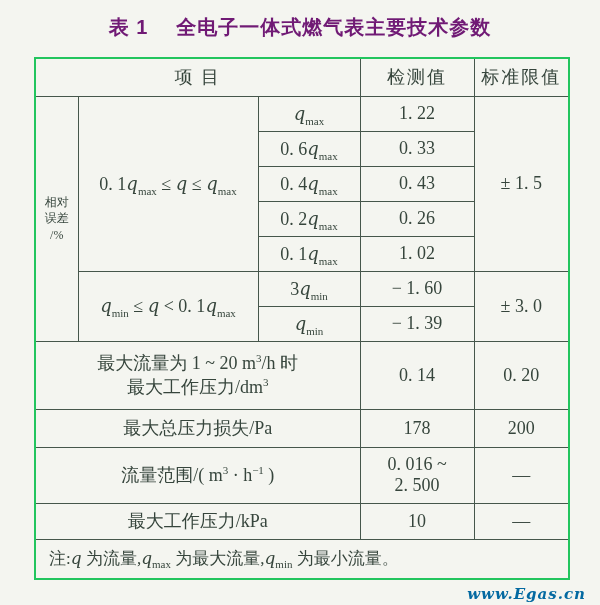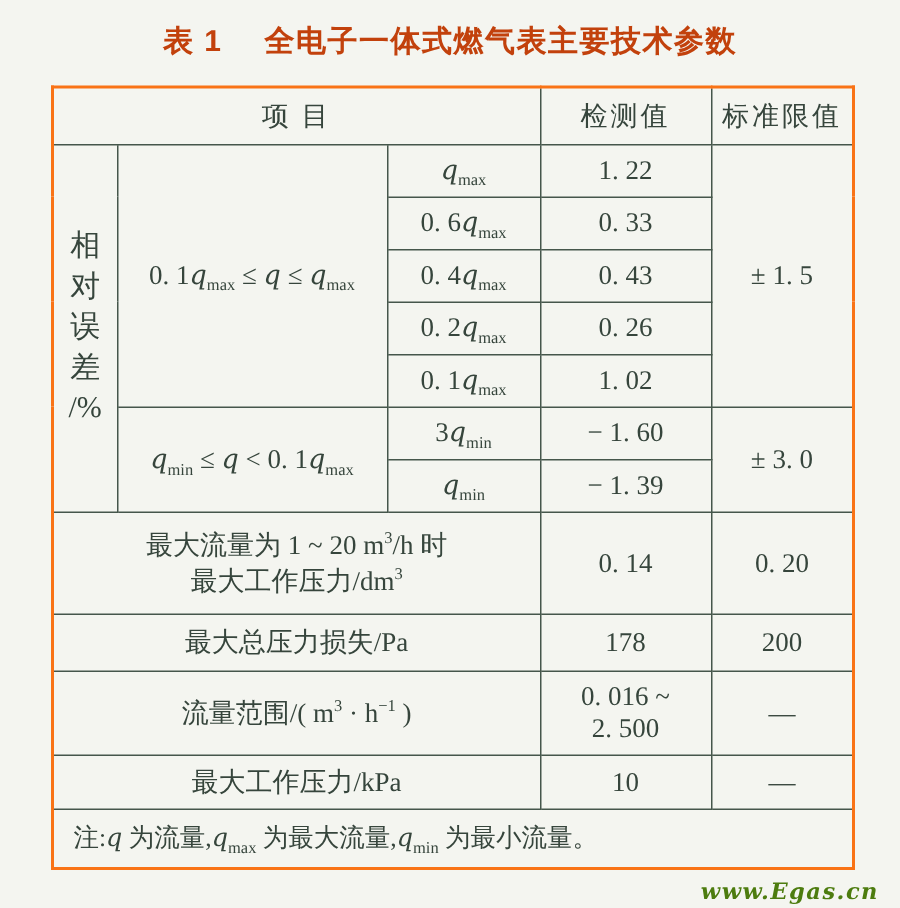--- a/index.html
+++ b/index.html
@@ -14,46 +14,46 @@
   .title {
     position:absolute; top:14px; left:0; width:100%;
     text-align:center;
     font-family:"Liberation Sans","DejaVu Sans",sans-serif;
     font-weight:bold; font-size:20px; letter-spacing:1px;
   }
   .title .gap { display:inline-block; width:28px; }
   table.main {
     position:absolute; left:34px; top:57px;
     border-collapse:collapse; table-layout:fixed;
-    border:2px solid #f97316;
+    border:2px solid #22c55e;
   }
   td {
     border:1px solid #45564b;
     text-align:center; vertical-align:middle;
     font-size:18px; padding:0 2px;
     overflow:hidden;
   }
   td.hdr { letter-spacing:2px; }
   sub { font-size:11px; line-height:0; }
   sup { font-size:11px; line-height:0; vertical-align:super; }
   .it { font-style:italic; font-family:"DejaVu Serif","Liberation Serif",serif; }
   td.note-cell { text-align:left; padding-left:13px; font-size:17px; }
-  .rel-label { font-size:20px; line-height:1.35; }
+  .rel-label { font-size:12px; line-height:1.35; }
   .watermark {
     position:absolute; right:14px; bottom:2px;
     font-style:italic; font-weight:bold;
     font-size:15px;
     font-family:"DejaVu Serif","Liberation Serif",serif;
     letter-spacing:1px;
   }
 </style>
 </head>
 <body>
 
-<div class="title" style="color: #c2410c;">
+<div class="title" style="color: #701a75;">
   <span>表 1</span><span class="gap"></span><span>全电子一体式燃气表主要技术参数</span>
 </div>
 
 <table class="main">
   <colgroup>
     <col style="width:43px">
       <col style="width:180px">
       <col style="width:102px">
       <col style="width:114px">
       <col style="width:95px">
@@ -120,13 +120,13 @@
       <td><span>10</span></td>
       <td>—</td>
     </tr>
 
     <tr style="height:40px">
       <td colspan="5" class="note-cell"><span>注:</span><span class="it">q</span><span> 为流量,</span><span class="it">q</span><sub>max</sub><span> 为最大流量,</span><span class="it">q</span><sub>min</sub><span> 为最小流量。</span></td>
     </tr>
   </tbody>
 </table>
 
-<div class="watermark" style="color: #4d7c0f;">www.Egas.cn</div>
+<div class="watermark" style="color: #0369a1;">www.Egas.cn</div>
 
 </body></html>

